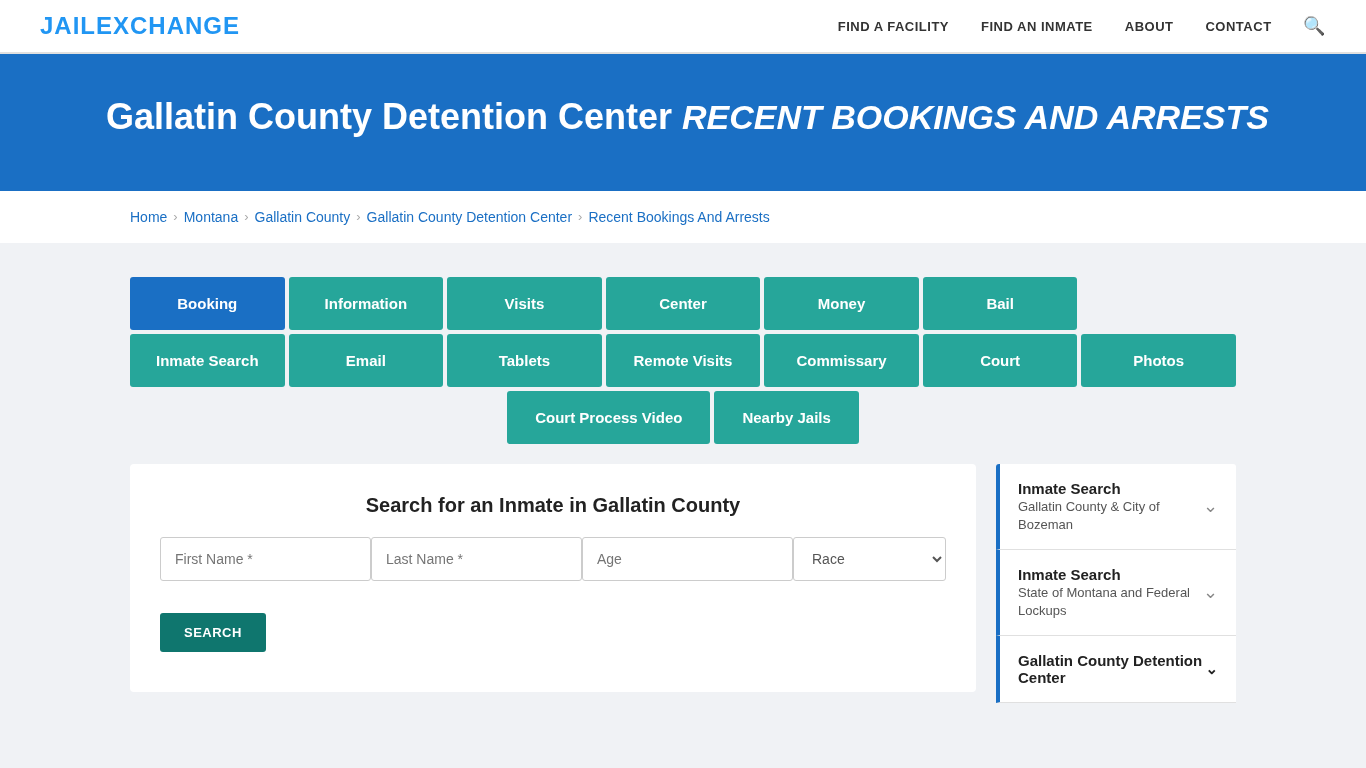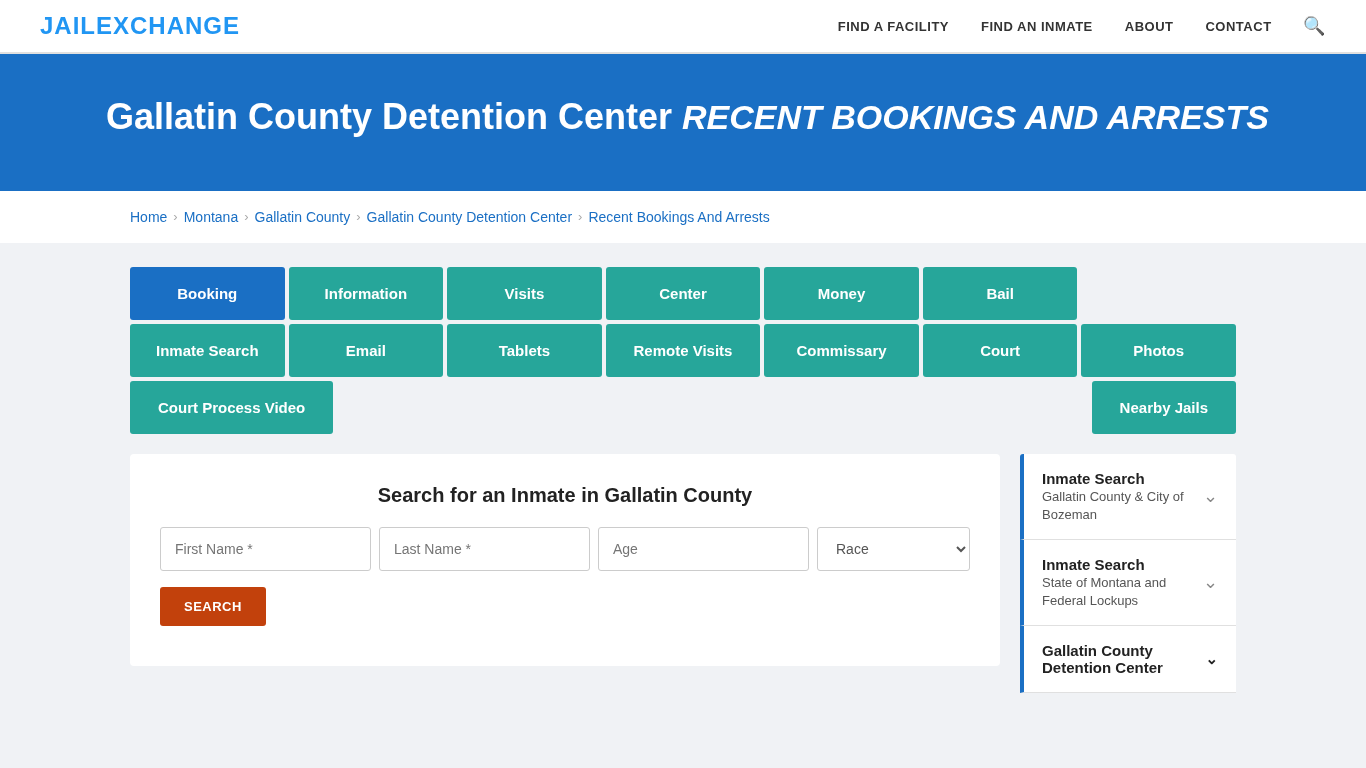--- a/index.html
+++ b/index.html
@@ -80,41 +80,41 @@
     .breadcrumb .sep {
       color: #aaa;
       font-size: 13px;
     }
     .breadcrumb .current {
       color: #1a6fc4;
     }
 
     
     .content-area {
-      padding: 24px 130px 40px 130px;
+      padding: 34px 130px 40px 130px;
       background: #f0f2f5;
     }
 
     
     .btn-grid {
       display: grid;
       grid-template-columns: repeat(7, 1fr);
       gap: 4px;
       margin-bottom: 4px;
     }
     .btn-grid-row2 {
       display: grid;
       grid-template-columns: repeat(7, 1fr);
       gap: 4px;
       margin-bottom: 4px;
     }
     .btn-grid-row3 {
       display: flex;
       gap: 4px;
-      justify-content: space-between;
+      justify-content: center;
       margin-bottom: 20px;
     }
     .tab-btn {
       padding: 18px 10px;
       font-size: 15px;
       font-weight: 600;
       color: #fff;
       border: none;
       cursor: pointer;
       text-align: center;
@@ -153,34 +153,33 @@
     }
     .search-panel h2 {
       font-size: 20px;
       font-weight: 700;
       color: #222;
       margin-bottom: 20px;
       text-align: center;
     }
     .search-inputs {
       display: flex;
-      gap: 8px;
-      margin-bottom: 16px;
+      margin-bottom: 32px;
     }
     .search-inputs input, .search-inputs select {
       flex: 1;
       padding: 12px 14px;
       border: 1px solid #ccc;
       border-radius: 3px;
       font-size: 14px;
       color: #555;
       background: #fff;
     }
     .search-btn {
-      background: #c2410c;
+      background: #0f766e;
       color: #fff;
       border: none;
       padding: 12px 24px;
       font-size: 13px;
       font-weight: 700;
       border-radius: 3px;
       cursor: pointer;
       letter-spacing: 0.5px;
     }
 

